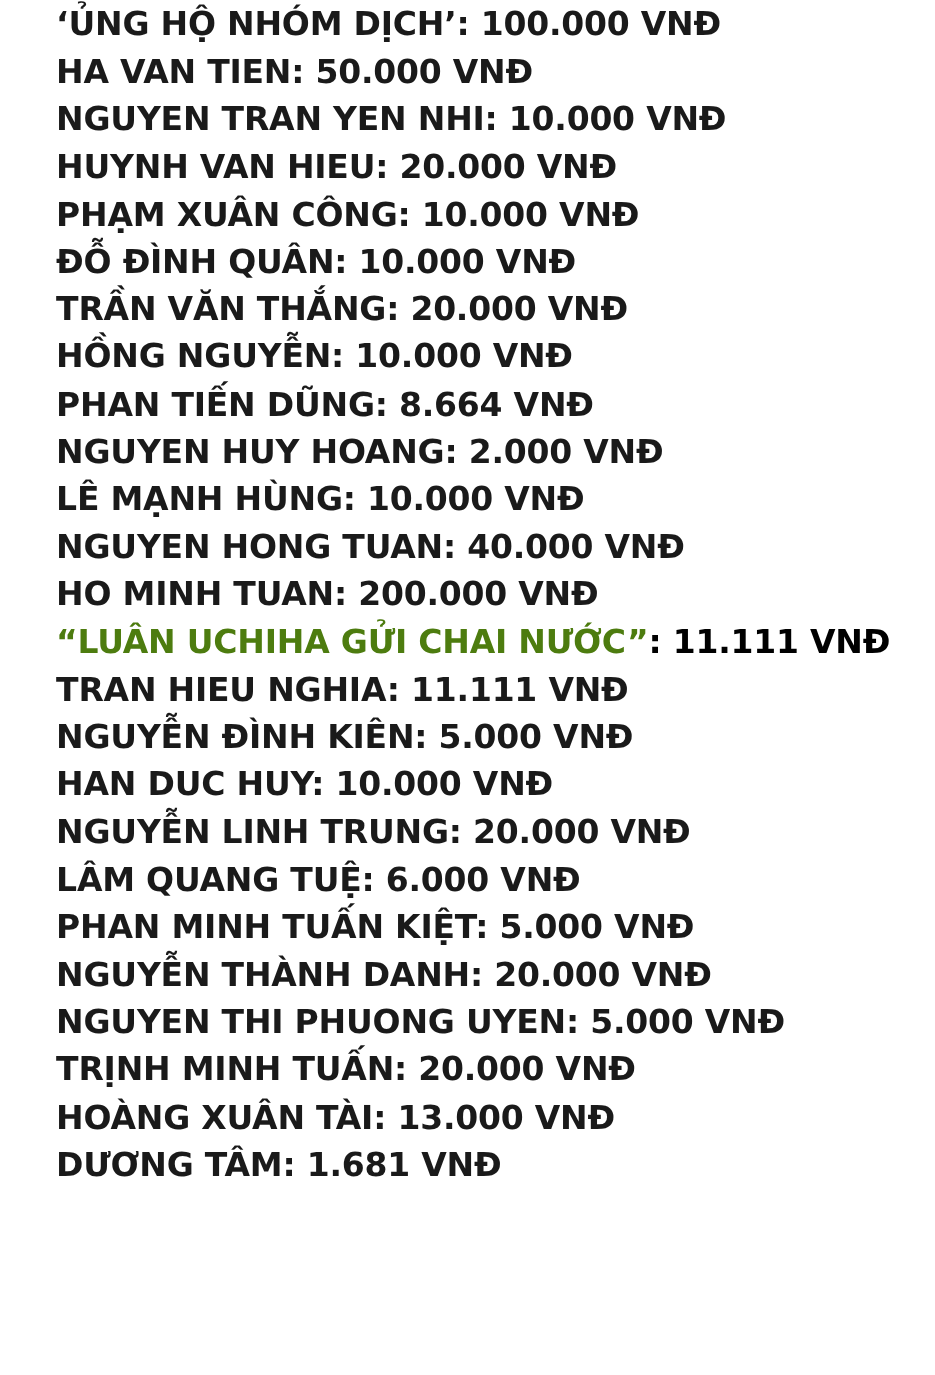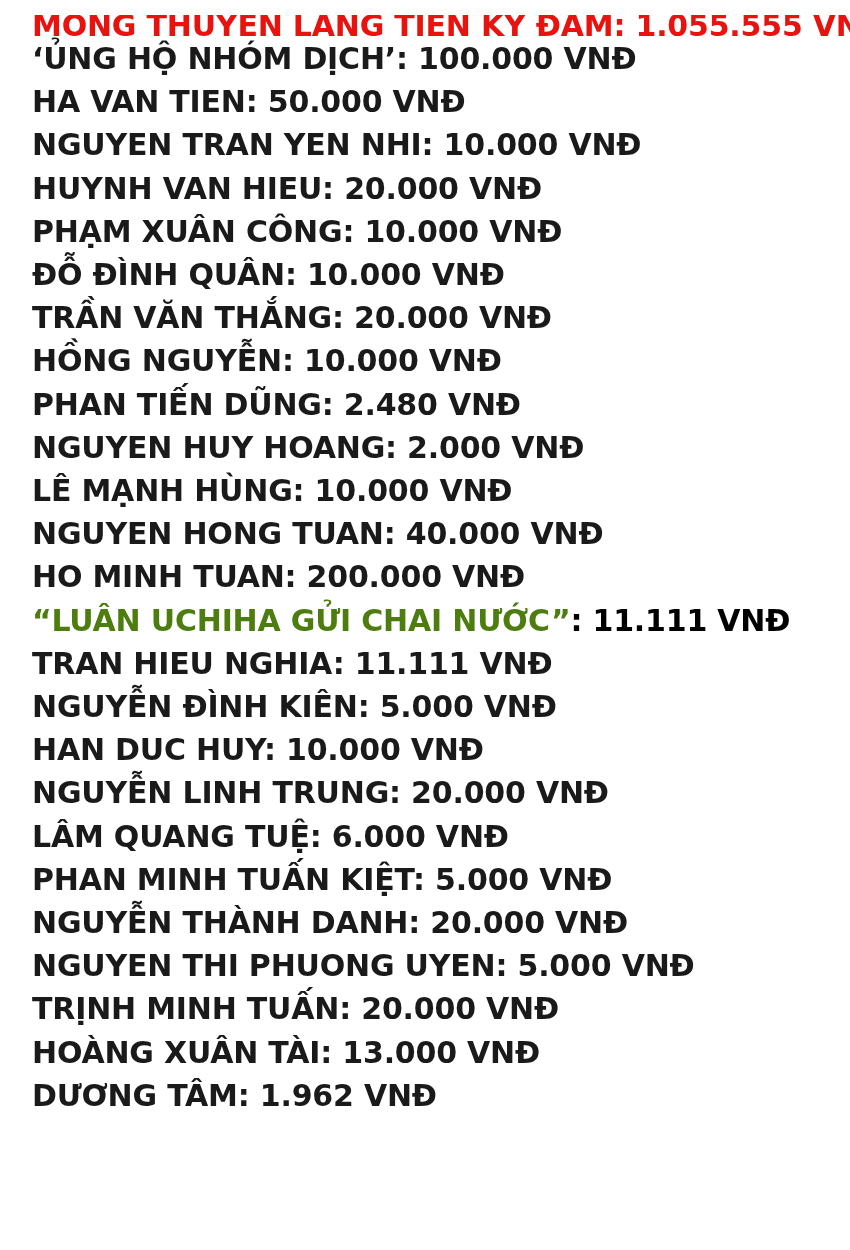--- a/index.html
+++ b/index.html
@@ -7,23 +7,22 @@
     padding: 0;
     background: #ffffff;
   }
   body {
     width: 850px;
     height: 1250px;
     overflow: hidden;
     font-family: "DejaVu Sans", sans-serif;
   }
   #donation-list {
-    padding: 0 0 0 32px;
+    padding: 0 0 0 51px;
     box-sizing: border-box;
-    margin-top: 36px;
   }
   .entry {
     font-family: "DejaVu Sans", sans-serif;
     font-weight: bold;
     font-size: 30px;
     line-height: 43.2px;
     letter-spacing: -0.2px;
     white-space: nowrap;
     color: #1a1a1a;
   }
@@ -52,30 +51,30 @@
 <div id="donation-list">
     <div class="entry clipped-top">MỘNG THUYỀN LÀNG TIÊN KỲ ĐÀM: 1.055.555 VNĐ</div>
     <div class="entry">‘ỦNG HỘ NHÓM DỊCH’: 100.000 VNĐ</div>
     <div class="entry">HA VAN TIEN: 50.000 VNĐ</div>
     <div class="entry">NGUYEN TRAN YEN NHI: 10.000 VNĐ</div>
     <div class="entry">HUYNH VAN HIEU: 20.000 VNĐ</div>
     <div class="entry">PHẠM XUÂN CÔNG: 10.000 VNĐ</div>
     <div class="entry">ĐỖ ĐÌNH QUÂN: 10.000 VNĐ</div>
     <div class="entry">TRẦN VĂN THẮNG: 20.000 VNĐ</div>
     <div class="entry">HỒNG NGUYỄN: 10.000 VNĐ</div>
-    <div class="entry">PHAN TIẾN DŨNG: 2.480 VNĐ</div>
+    <div class="entry">PHAN TIẾN DŨNG: 8.664 VNĐ</div>
     <div class="entry">NGUYEN HUY HOANG: 2.000 VNĐ</div>
     <div class="entry">LÊ MẠNH HÙNG: 10.000 VNĐ</div>
     <div class="entry">NGUYEN HONG TUAN: 40.000 VNĐ</div>
     <div class="entry">HO MINH TUAN: 200.000 VNĐ</div>
     <div class="entry highlight"><span class="name-red">“LUÂN UCHIHA GỬI CHAI NƯỚC”</span><span class="amount">: 11.111 VNĐ</span></div>
     <div class="entry">TRAN HIEU NGHIA: 11.111 VNĐ</div>
     <div class="entry">NGUYỄN ĐÌNH KIÊN: 5.000 VNĐ</div>
     <div class="entry">HAN DUC HUY: 10.000 VNĐ</div>
     <div class="entry">NGUYỄN LINH TRUNG: 20.000 VNĐ</div>
     <div class="entry">LÂM QUANG TUỆ: 6.000 VNĐ</div>
     <div class="entry">PHAN MINH TUẤN KIỆT: 5.000 VNĐ</div>
     <div class="entry">NGUYỄN THÀNH DANH: 20.000 VNĐ</div>
     <div class="entry">NGUYEN THI PHUONG UYEN: 5.000 VNĐ</div>
     <div class="entry">TRỊNH MINH TUẤN: 20.000 VNĐ</div>
     <div class="entry">HOÀNG XUÂN TÀI: 13.000 VNĐ</div>
-    <div class="entry">DƯƠNG TÂM: 1.962 VNĐ</div>
+    <div class="entry">DƯƠNG TÂM: 1.681 VNĐ</div>
   </div>
 
 </body></html>

